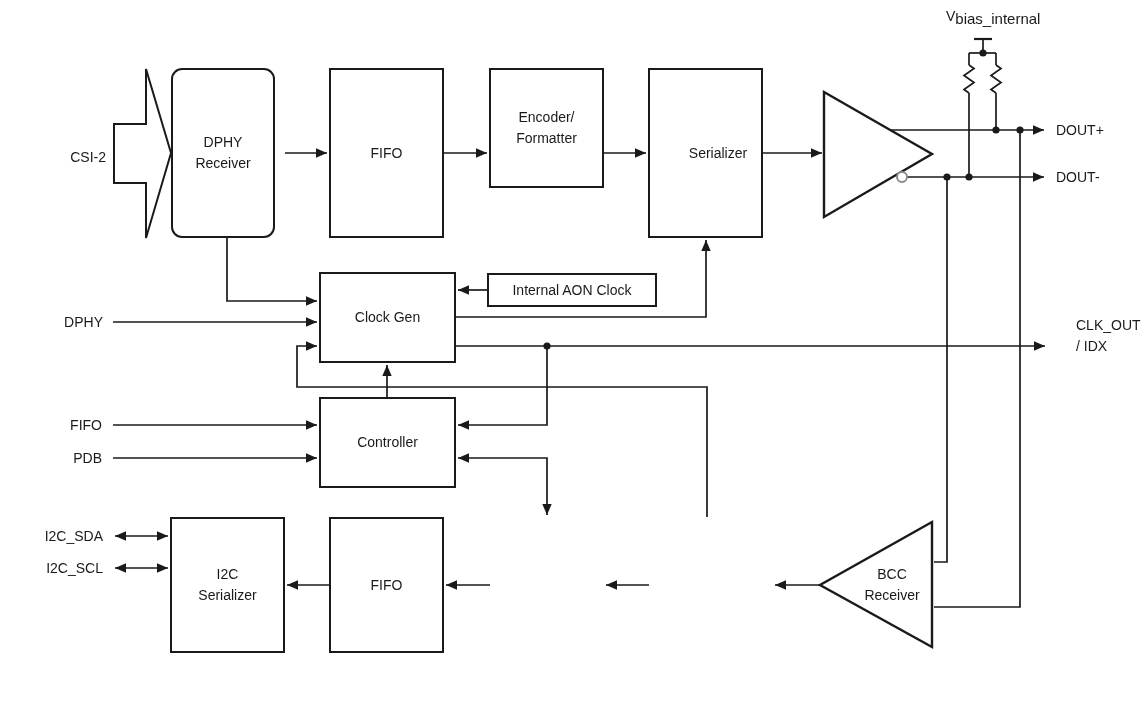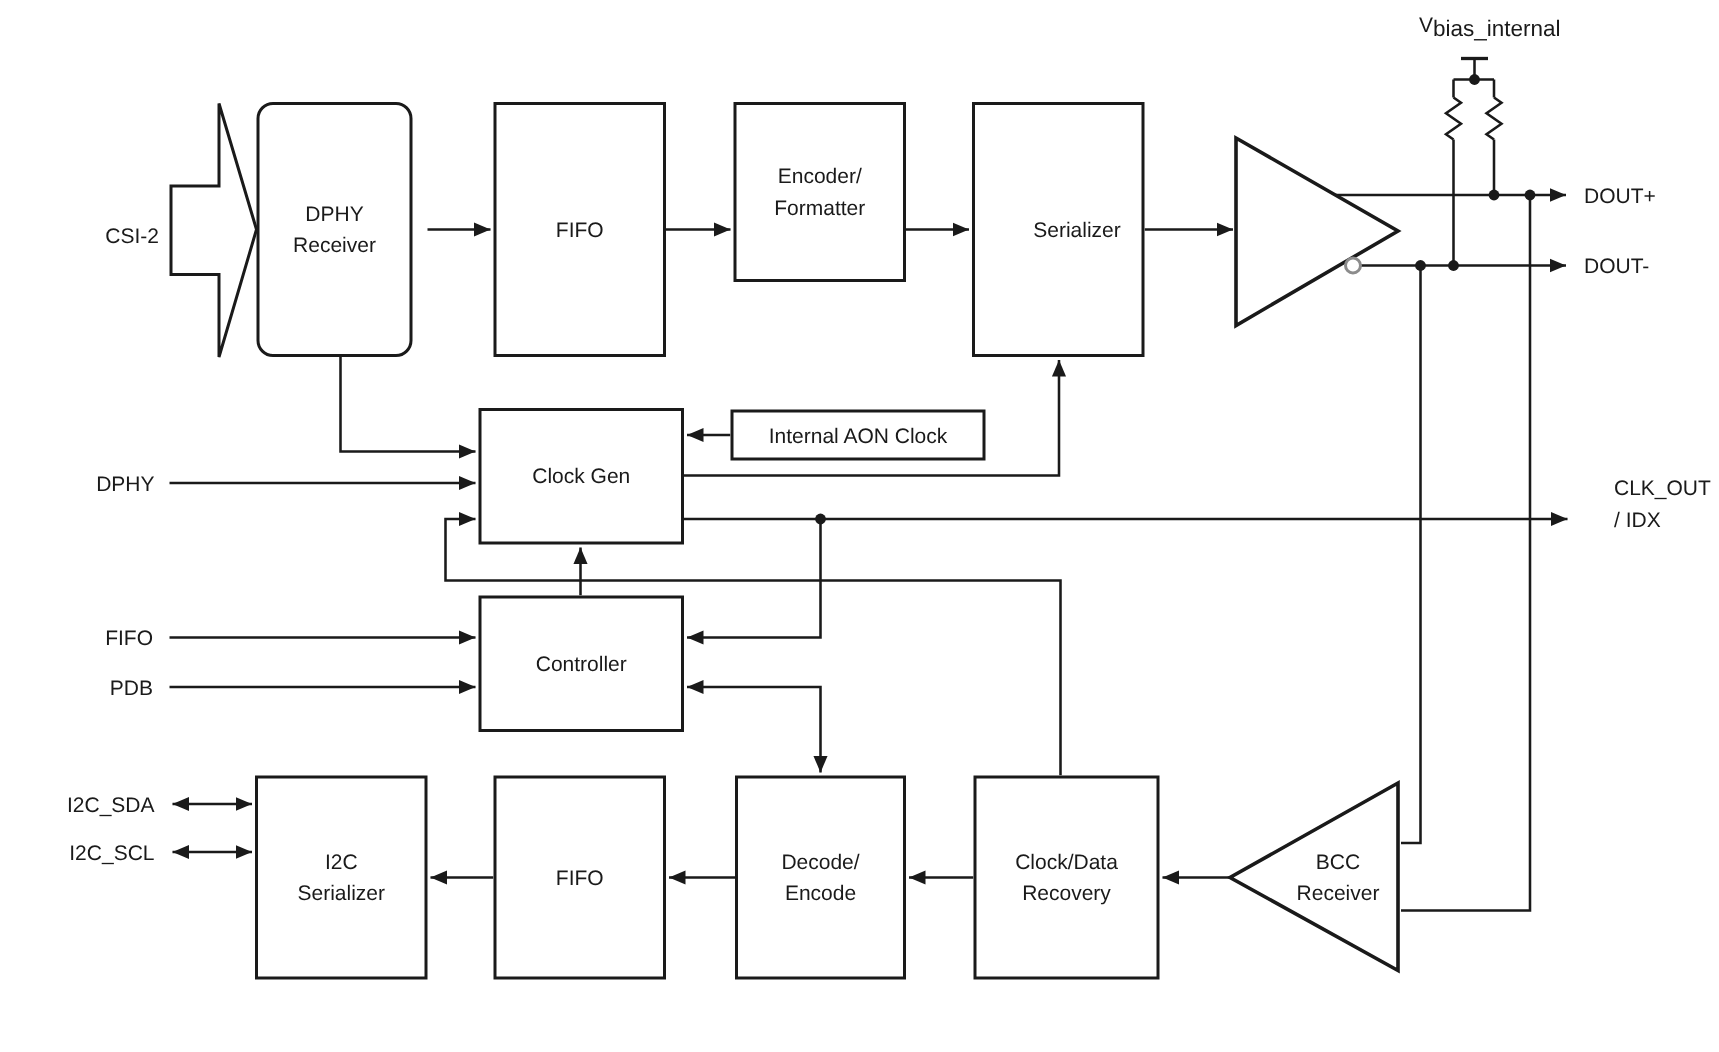--- a/index.html
+++ b/index.html
@@ -146,28 +146,20 @@
   <div class="block" style="left:319px;top:397px;width:137px;height:91px;">
       <span>Controller</span>
     </div>
   <div class="block" style="left:170px;top:517px;width:115px;height:136px;">
       <span>I2C
 Serializer</span>
     </div>
   <div class="block" style="left:329px;top:517px;width:115px;height:136px;">
       <span>FIFO</span>
     </div>
-  <div class="block" style="left:490px;top:517px;width:114px;height:136px;">
-      <span>Decode/
-Encode</span>
-    </div>
-  <div class="block" style="left:649px;top:517px;width:124px;height:136px;">
-      <span>Clock/Data
-Recovery</span>
-    </div>
 
   <div class="tri-label" style="left:848px;top:553px;width:88px;height:64px;">
       <span>BCC
 Receiver</span>
     </div>
 
   <div class="pin r" style="left:40px;top:147px;width:66px;">CSI-2</div>
   <div class="pin r" style="left:40px;top:312px;width:63px;">DPHY</div>
   <div class="pin r" style="left:40px;top:415px;width:62px;">FIFO</div>
   <div class="pin r" style="left:40px;top:448px;width:62px;">PDB</div>

